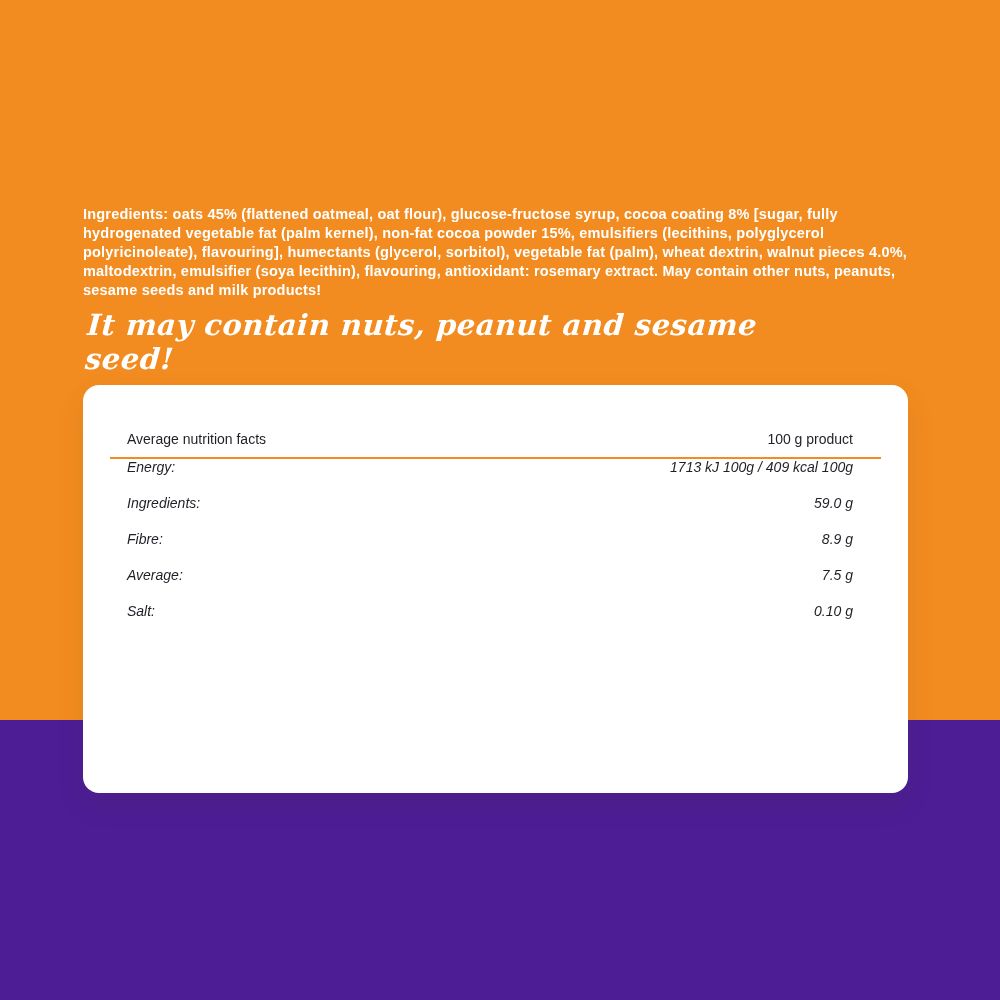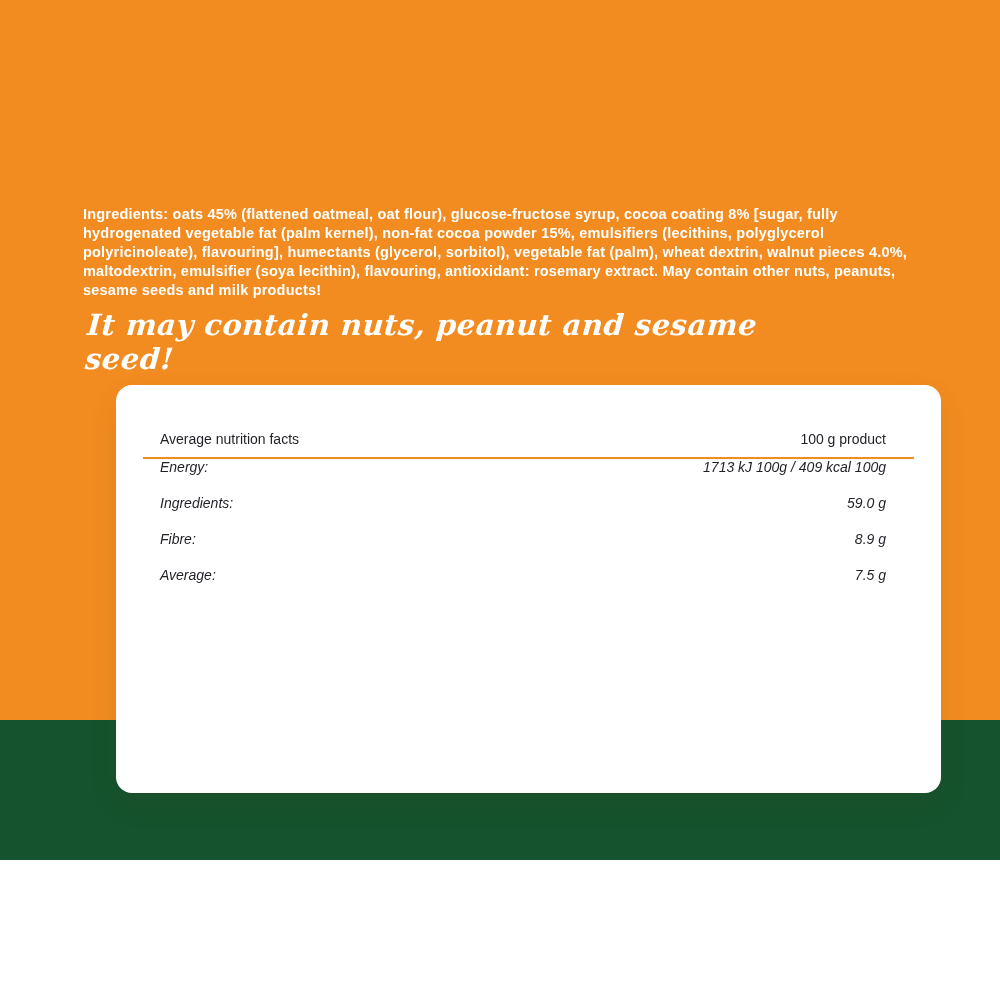--- a/index.html
+++ b/index.html
@@ -1,23 +1,23 @@
 <!DOCTYPE html>
 <html><head>
 <meta charset="utf-8">
 <style>
   html, body { margin: 0; padding: 0; }
   body { font-family: "Liberation Sans", sans-serif; }
 
   .page {
     position: relative;
     width: 1000px;
-    height: 860px;
+    height: 1000px;
     overflow: hidden;
-    background: #14532d;
+    background: #4c1d95;
   }
 
   .bg-top {
     position: absolute;
     left: 0; top: 0;
     width: 1000px; height: 720px;
     background: #F28C20;
   }
 
   .ingredients {
@@ -47,21 +47,20 @@
 
   .nutrition-card {
     position: absolute;
     left: 83px; top: 385px;
     width: 825px; height: 408px;
     background: #FFFFFF;
     border-radius: 16px;
     box-shadow: 0 12px 28px rgba(90, 60, 20, 0.10);
     box-sizing: border-box;
     padding: 36px 27px 0 27px;
-    margin-left: 33px;
   }
 
   .nutrition-table { width: 100%; color: #1F2026; font-size: 14px; }
 
   .nt-header {
     display: flex;
     justify-content: space-between;
     align-items: center;
     height: 36px;
     border-bottom: 2px solid #F28C20;
@@ -117,18 +116,22 @@
           <div class="nt-row">
             <span class="nt-label">Fibre:</span>
             <span class="nt-value">8.9 g</span>
           </div>
 
           <div class="nt-row">
             <span class="nt-label">Average:</span>
             <span class="nt-value">7.5 g</span>
           </div>
 
+          <div class="nt-row">
+            <span class="nt-label">Salt:</span>
+            <span class="nt-value">0.10 g</span>
+          </div>
         </div>
 
     </div>
   </div>
 
 </div>
 
 </body></html>

